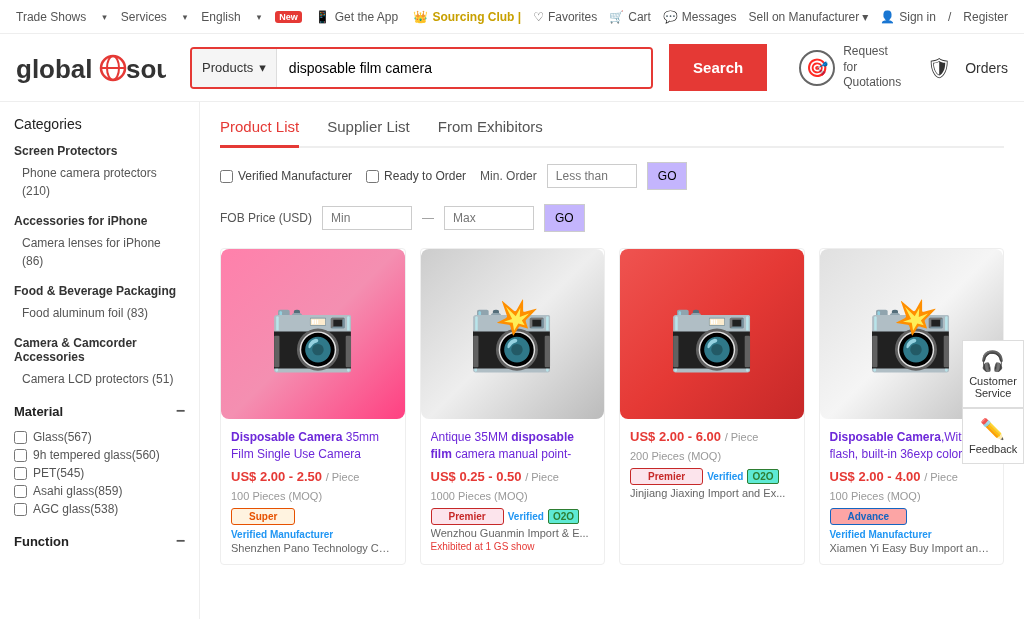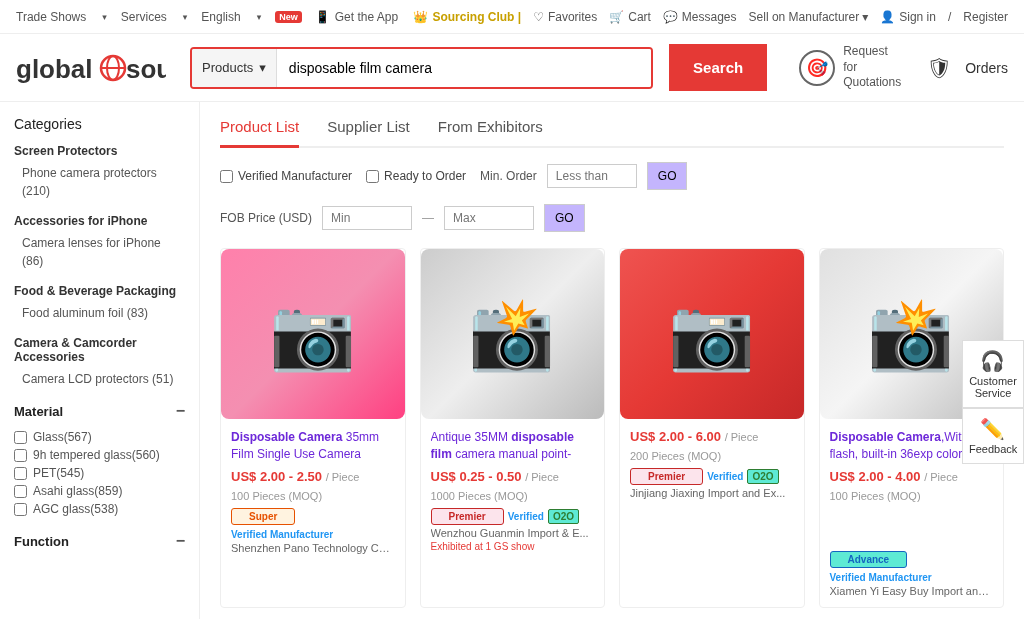--- a/index.html
+++ b/index.html
@@ -76,21 +76,21 @@
     .product-img { width: 100%; height: 170px; background: #f5f5f5; display: flex; align-items: center; justify-content: center; overflow: hidden; }
     .product-info { padding: 10px; }
     .product-name { font-size: 12px; color: #6d28d9; line-height: 1.4; margin-bottom: 6px; height: 34px; overflow: hidden; }
     .product-name b { font-weight: 700; }
     .product-price { font-size: 13px; color: #e53935; font-weight: bold; margin-bottom: 6px; }
     .product-moq { font-size: 11px; color: #999; margin-bottom: 6px; }
     .product-supplier { display: flex; align-items: center; gap: 4px; flex-wrap: wrap; }
     .badge { font-size: 10px; font-weight: bold; padding: 2px 17px; border-radius: 3px; }
     .badge-super { background: #fff3e0; color: #e65100; border: 1px solid #e65100; }
     .badge-premier { background: #fce4ec; color: #c62828; border: 1px solid #c62828; }
-    .badge-advance { background: #5eead4; color: #1565c0; border: 1px solid #1565c0; margin-top: 43px; }
+    .badge-advance { background: #fca5a5; color: #1565c0; border: 1px solid #1565c0; }
     .badge-verified { color: #2196f3; font-size: 10px; font-weight: bold; }
     .badge-verified b { color: #2196f3; }
     .badge-o2o { background: #5eead4; color: #2e7d32; border: 1px solid #2e7d32; font-size: 10px; font-weight: bold; padding: 1px 4px; border-radius: 2px; }
     .supplier-name { font-size: 11px; color: #666; margin-top: 2px; width: 100%; white-space: nowrap; overflow: hidden; text-overflow: ellipsis; }
     .exhibited { font-size: 10px; color: #e53935; margin-top: 2px; }
 
     
     .float-buttons { position: fixed; right: 0; top: 55%; display: flex; flex-direction: column; gap: 0; z-index: 100; }
     .float-btn { background: #fff; border: 1px solid #ddd; padding: 8px 6px; text-align: center; cursor: pointer; font-size: 11px; width: 62px; }
     .float-btn .icon { font-size: 20px; display: block; margin-bottom: 2px; }

